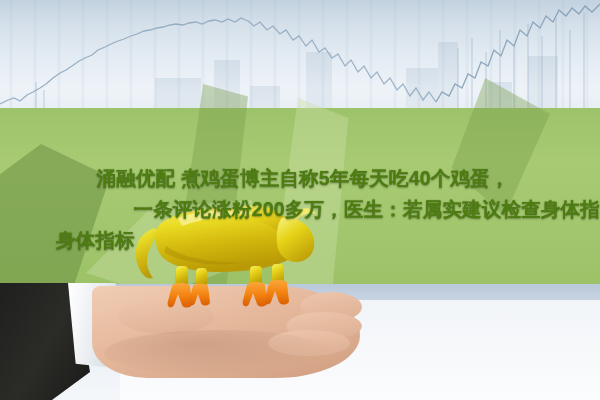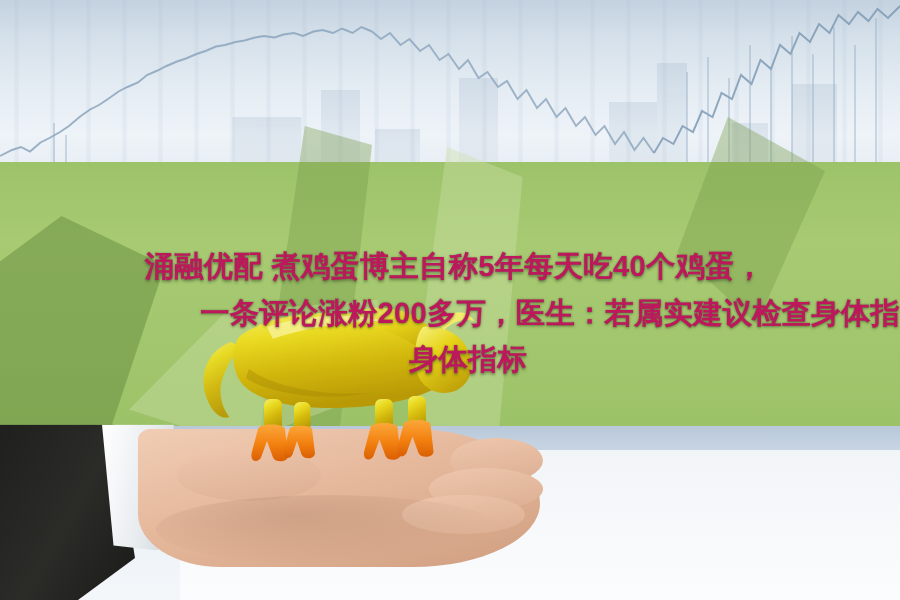--- a/index.html
+++ b/index.html
@@ -139,34 +139,34 @@
   
   .bull { position: absolute; left: 120px; top: 188px; width: 200px; height: 122px; }
   .bull-svg { width: 100%; height: 100%; display: block; }
 
   
   .headline {
     position: absolute;
     left: 0; top: 163px;
     width: 600px;
     z-index: 40;
-    color: #be185d;
+    color: #4d7c0f;
     font-weight: 700;
     font-size: 19.5px;
     line-height: 31px;
     letter-spacing: .2px;
     text-shadow:
       0 1px 2px rgba(60,80,40,.55),
       0 0 1px rgba(40,60,25,.45);
     white-space: nowrap;
   }
   .hl-line { display: block; }
   .hl-1 { text-align: center; padding-left: 6px; }
   .hl-2 { text-align: right; margin-left: 18px; }
-  .hl-3 { text-align: center; padding-left: 24px; }
+  .hl-3 { padding-left: 56px; }
 
   .nowrap-clip { overflow: hidden; width: 600px; }
 </style>
 </head>
 <body>
 
 <div id="stage">
 
   <div class="layer sky"></div>
   <div class="layer sky-bands"></div>

